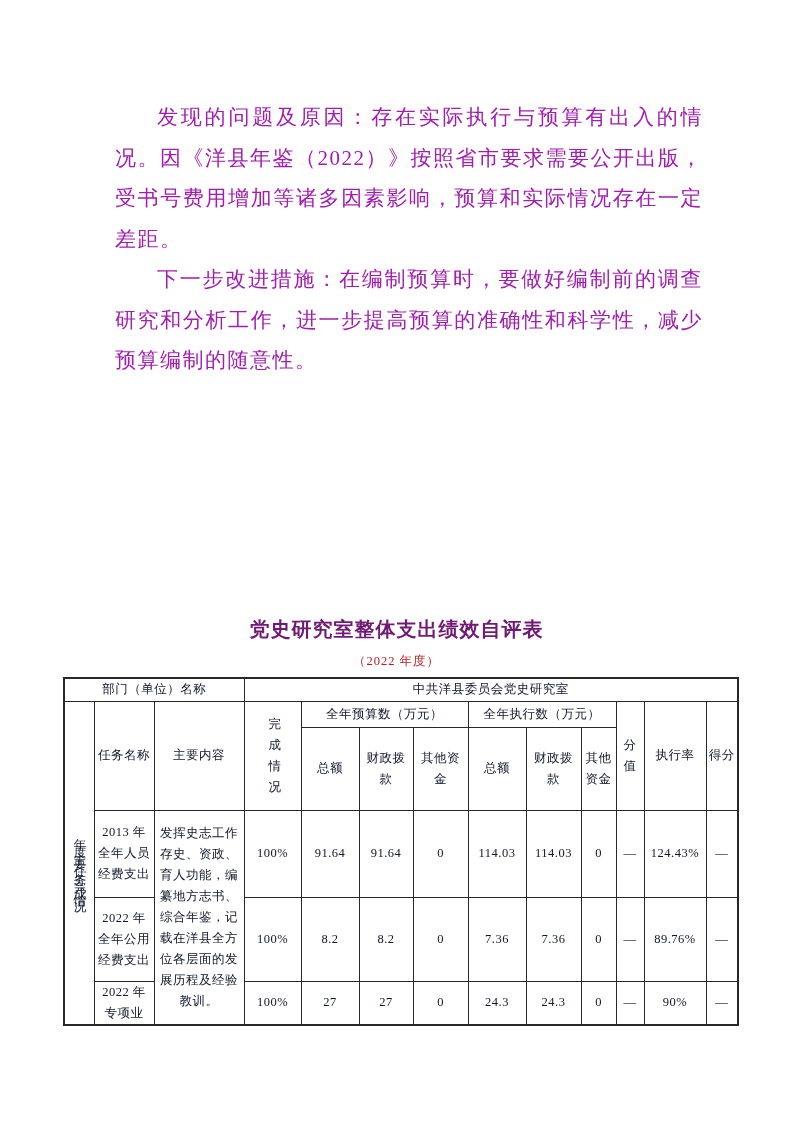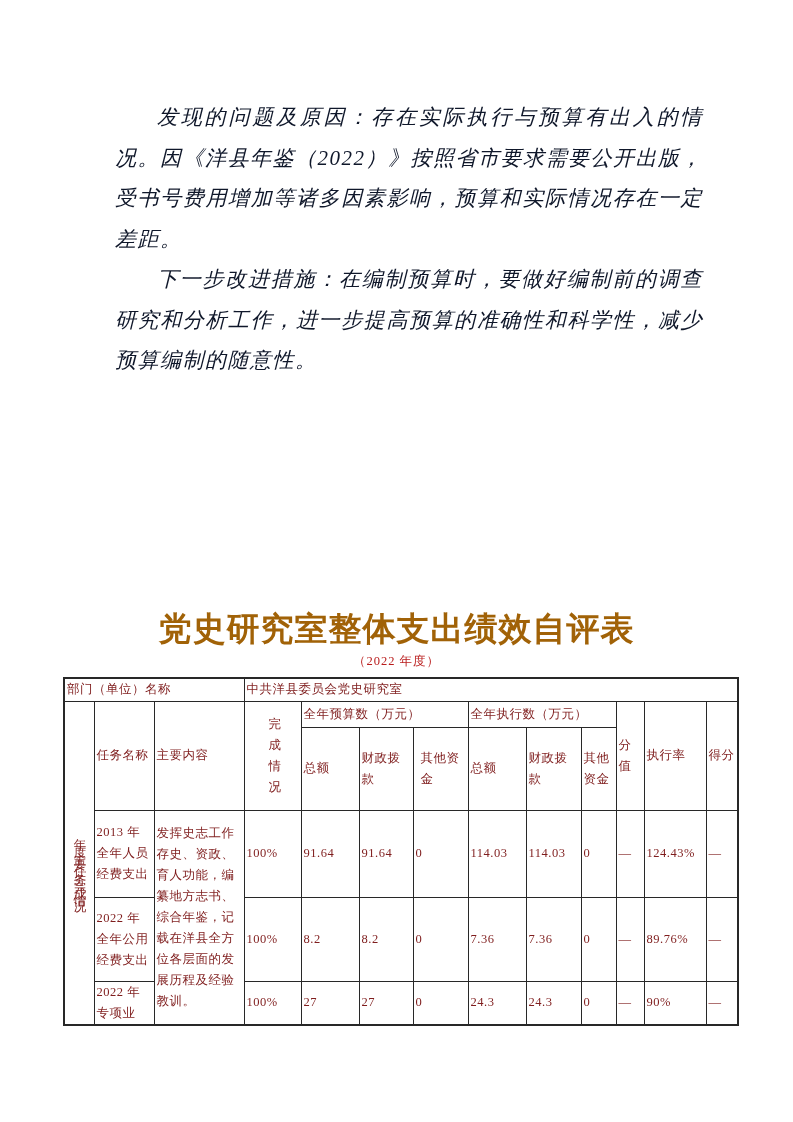--- a/index.html
+++ b/index.html
@@ -19,35 +19,34 @@
     left: 115px;
     top: 97px;
     width: 588px;
   }
   .body-text p {
     font-size: 21px;
     line-height: 40.5px;
     letter-spacing: 1.5px;
     text-align: justify;
     text-indent: 2em;
-    color: #0f172a;
-    font-style: italic;
+    color: #a21caf;
   }
   
   .table-title {
     position: absolute;
     top: 612px;
     left: 0;
     width: 100%;
     text-align: center;
-    font-size: 33px;
+    font-size: 20px;
     font-weight: bold;
     letter-spacing: 1px;
     line-height: 34px;
-    color: #a16207;
+    color: #701a75;
   }
   .table-subtitle {
     position: absolute;
     top: 652px;
     left: 0;
     width: 100%;
     text-align: center;
     font-size: 12.5px;
     letter-spacing: 1px;
     line-height: 18px;
@@ -58,25 +57,26 @@
     position: absolute;
     left: 63px;
     top: 677px;
     width: 674px;
     border-collapse: collapse;
     table-layout: fixed;
     border: 2px solid #282828;
   }
   table.perf td {
     border: 1px solid #282828;
+    text-align: center;
     vertical-align: middle;
     font-size: 12.5px;
     line-height: 21px;
     letter-spacing: 0.5px;
-    color: #7f1d1d;
+    color: #0f172a;
     overflow: hidden;
     padding: 0 2px;
   }
   tr.row-a  { height: 23px; }
   tr.row-b1 { height: 26px; }
   tr.row-b2 { height: 83px; }
   tr.row-c  { height: 87px; }
   tr.row-d  { height: 84px; margin-top: 37px; }
   tr.row-e  { height: 40px; }
   td.pad-wrap-3  { padding: 0 8px; }   

